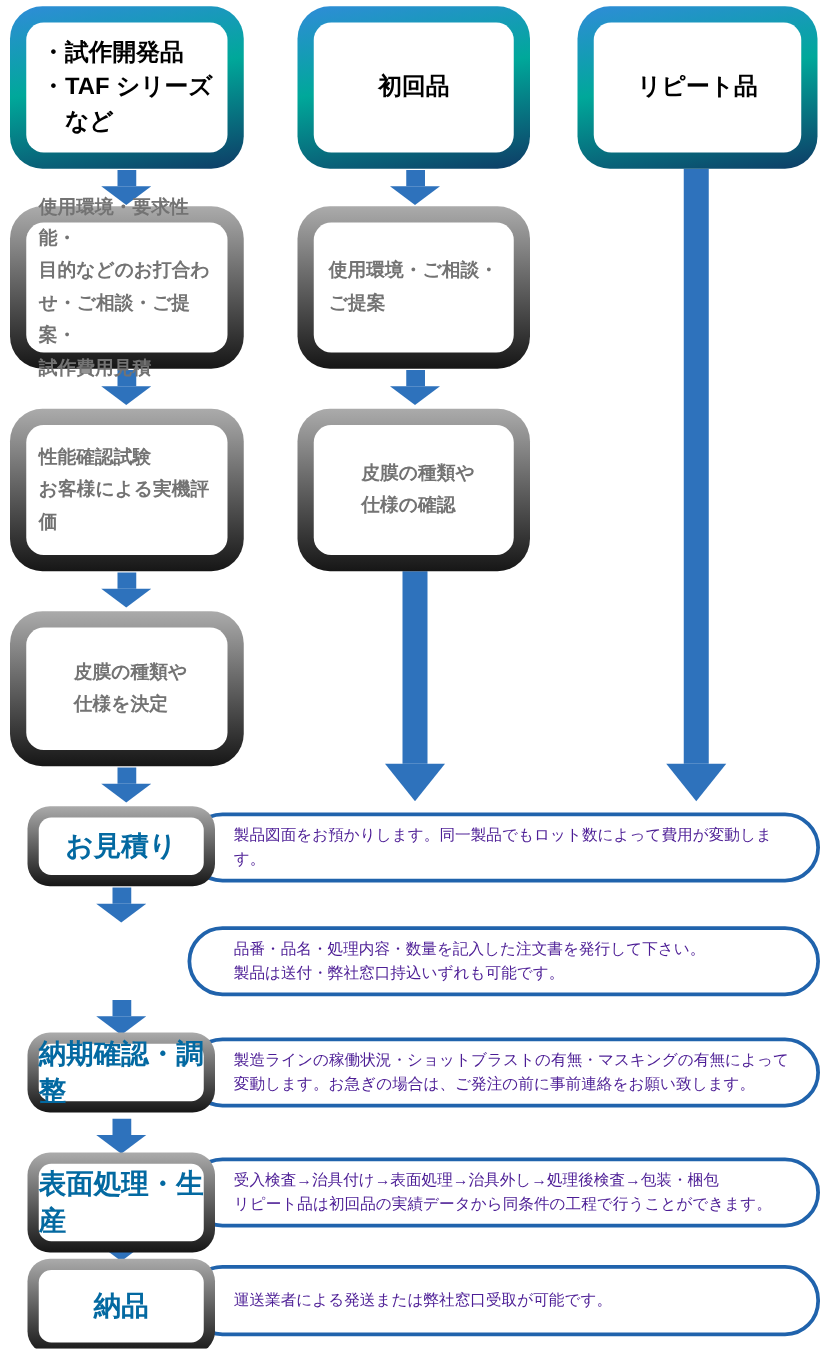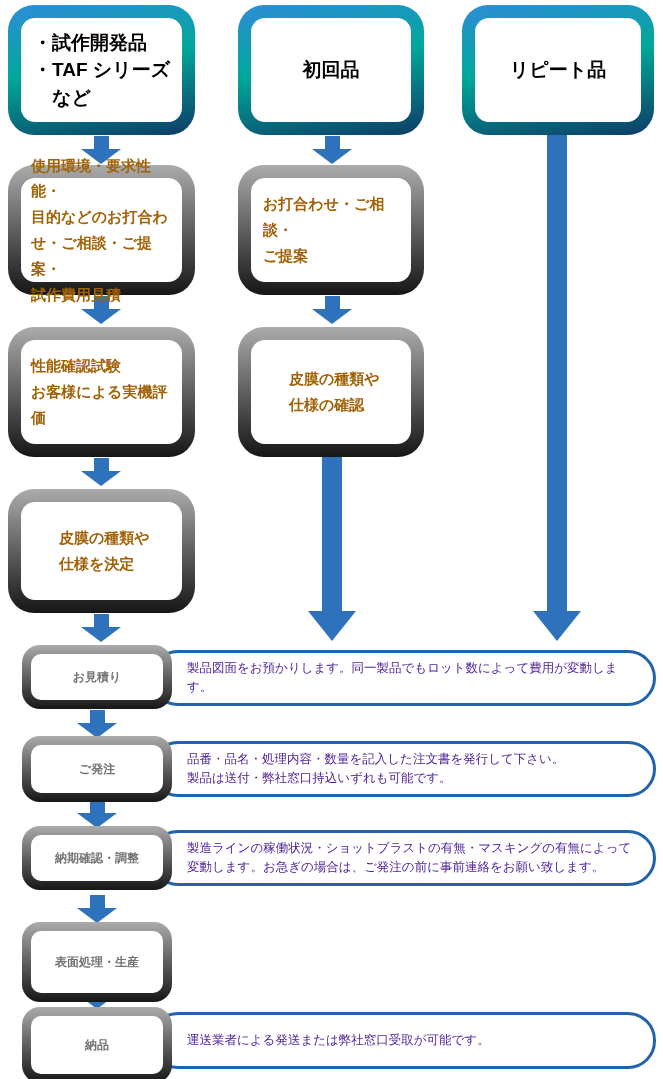--- a/index.html
+++ b/index.html
@@ -8,22 +8,22 @@
 
   
   .gbox{position:absolute;box-sizing:border-box;padding:13px;border-radius:26px;z-index:3;}
   .gbox .inner{width:100%;height:100%;background:#fff;border-radius:14px;
                display:flex;align-items:center;justify-content:center;box-sizing:border-box;}
   .teal{background:linear-gradient(170deg,#2F8CD8 0%,#00A89A 45%,#0E3C66 100%);}
   .gray{background:linear-gradient(180deg,#ABABAB 0%,#6E6E6E 40%,#161616 100%);}
 
   .txt{white-space:pre-line;}
   .t-hdr{font-size:19px;font-weight:bold;color:#000;line-height:1.45;}
-  .t-step{font-size:15px;font-weight:bold;color:#a16207;line-height:1.72;}
-  .t-label{font-size:12px;font-weight:bold;color:#737373;}
+  .t-step{font-size:15px;font-weight:bold;color:#737373;line-height:1.72;}
+  .t-label{font-size:22px;font-weight:bold;color:#0369a1;}
   .t-desc{font-size:12.5px;color:#4c1d95;line-height:1.5;white-space:pre-line;}
 
   .al-left .inner{justify-content:flex-start;text-align:left;}
   .pl12 .inner{padding-left:12px;padding-right:6px;}
   .pl10 .inner{padding-left:10px;padding-right:4px;}
   .pl38 .inner{padding-left:38px;padding-right:4px;}
 
   
   .b-c1h{left:8px;top:5px;width:187px;height:130px;}
   .b-c2h{left:238px;top:5px;width:186px;height:130px;}
@@ -105,21 +105,21 @@
   </div>
   <div class="gbox gray b-c1s3 al-left pl38">
     <div class="inner">
       <span class="txt t-step">皮膜の種類や
 仕様を決定</span>
     </div>
   </div>
 
   <div class="gbox gray b-c2s1 al-left pl12">
     <div class="inner">
-      <span class="txt t-step">お打合わせ・ご相談・
+      <span class="txt t-step">使用環境・ご相談・
 ご提案</span>
     </div>
   </div>
   <div class="gbox gray b-c2s2 al-left pl38">
     <div class="inner">
       <span class="txt t-step">皮膜の種類や
 仕様の確認</span>
     </div>
   </div>
 
@@ -161,34 +161,33 @@
     <span class="t-desc">製品図面をお預かりします。同一製品でもロット数によって費用が変動します。</span>
   </div>
   <div class="pill pillB">
     <span class="t-desc">品番・品名・処理内容・数量を記入した注文書を発行して下さい。
 製品は送付・弊社窓口持込いずれも可能です。</span>
   </div>
   <div class="pill pillC">
     <span class="t-desc">製造ラインの稼働状況・ショットブラストの有無・マスキングの有無によって
 変動します。お急ぎの場合は、ご発注の前に事前連絡をお願い致します。</span>
   </div>
+  <div class="pill pillD">
+    <span class="t-desc">受入検査→治具付け→表面処理→治具外し→処理後検査→包装・梱包
+リピート品は初回品の実績データから同条件の工程で行うことができます。</span>
+  </div>
   <div class="pill pillE">
     <span class="t-desc">運送業者による発送または弊社窓口受取が可能です。</span>
   </div>
 
   <div class="stepbox sbA">
     <div class="inner">
       <span class="t-label">お見積り</span>
     </div>
   </div>
-  <div class="stepbox sbB">
-    <div class="inner">
-      <span class="t-label">ご発注</span>
-    </div>
-  </div>
   <div class="stepbox sbC">
     <div class="inner">
       <span class="t-label">納期確認・調整</span>
     </div>
   </div>
   <div class="stepbox sbD">
     <div class="inner">
       <span class="t-label">表面処理・生産</span>
     </div>
   </div>

